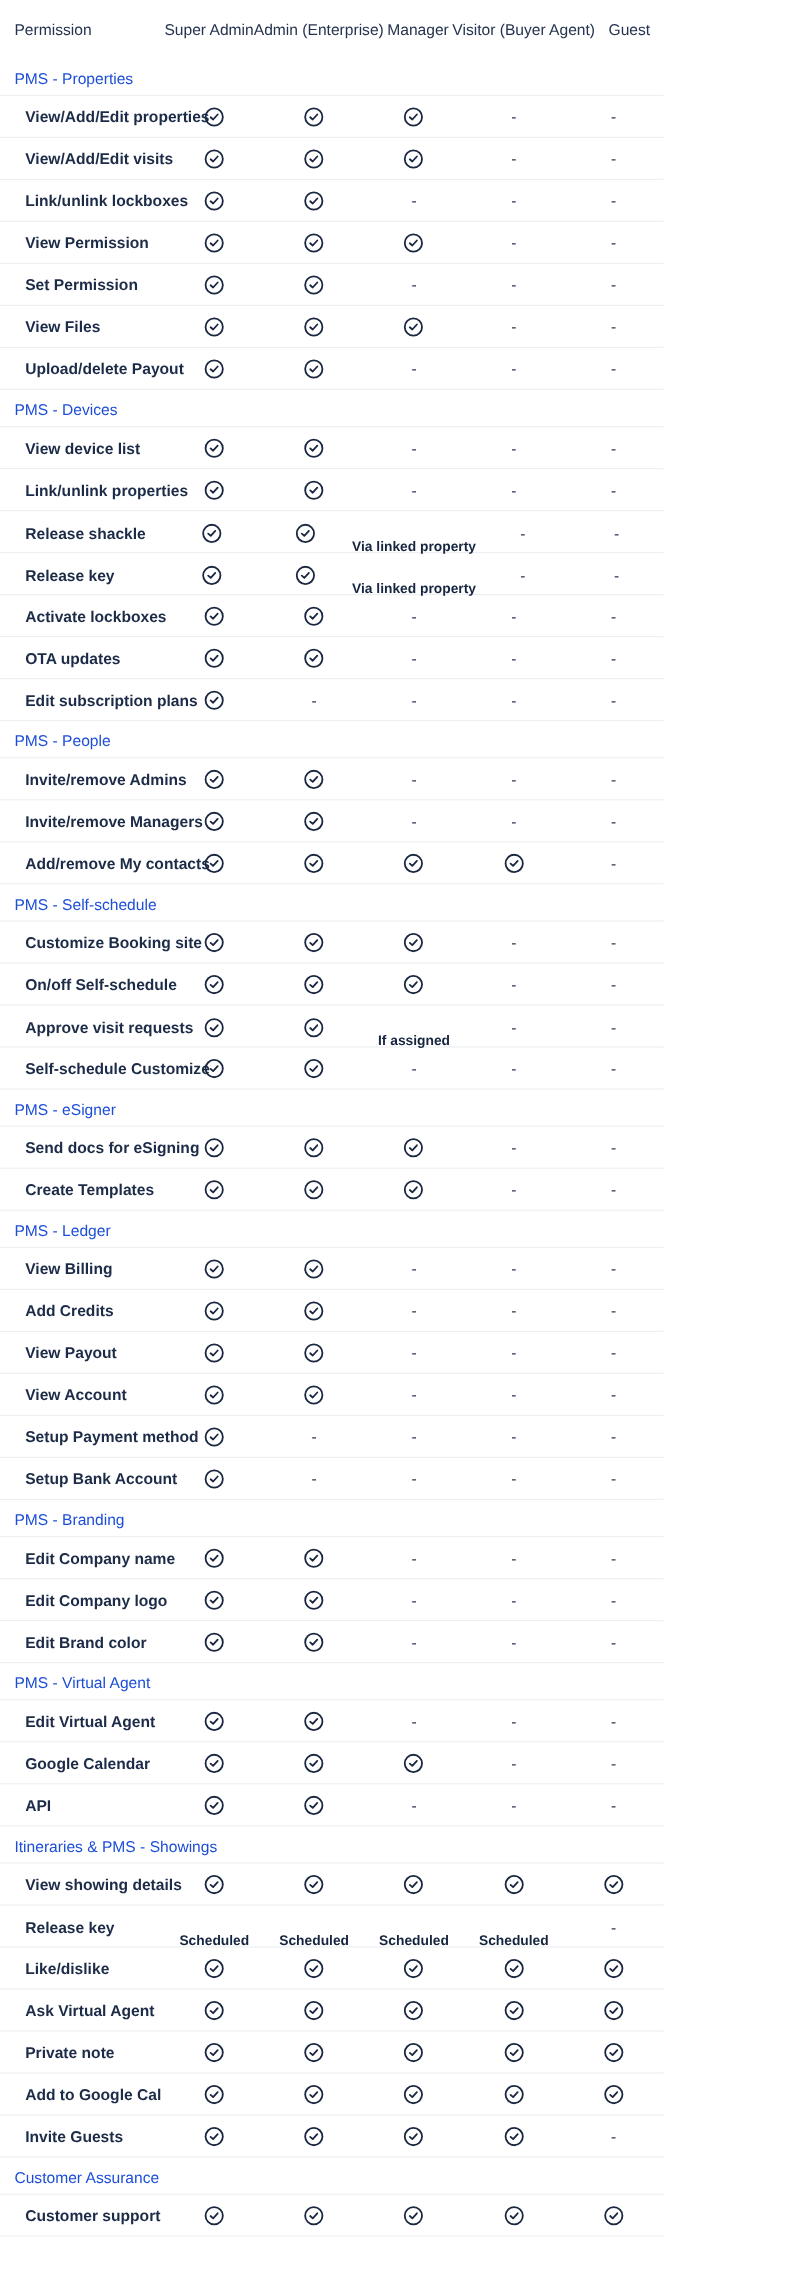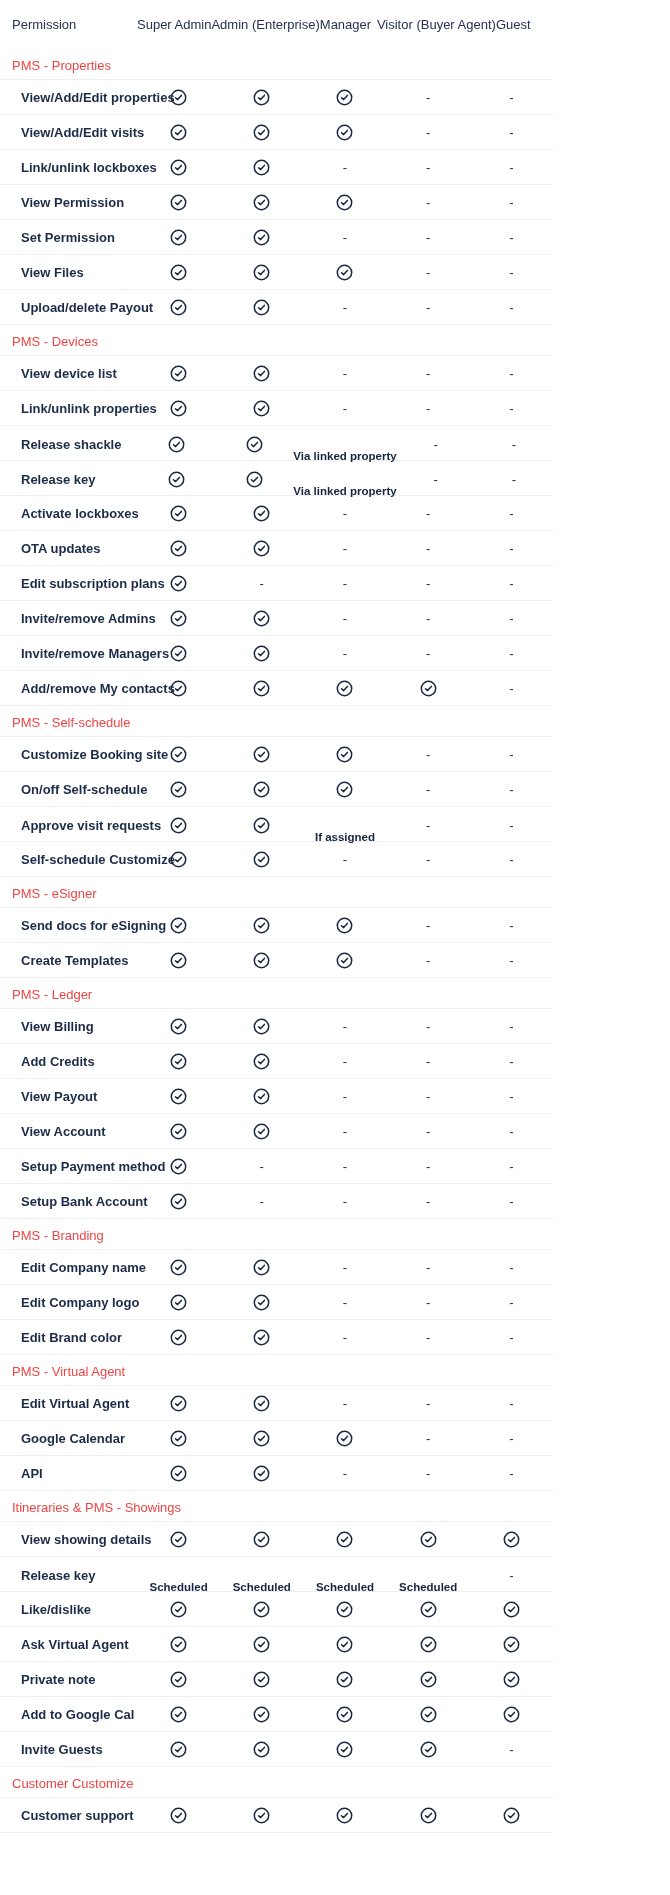--- a/index.html
+++ b/index.html
@@ -17,38 +17,38 @@
     grid-template-columns: 137px repeat(5, 1fr);
     align-items: center;
   }
   .header-row {
     height: 49px;
   }
   .header-cell {
     font-size: 13px;
     font-weight: 500;
     color: #24334f;
-    text-align: left;
+    text-align: center;
     white-space: nowrap;
   }
   .header-cell.first {
     text-align: left;
     padding-left: 12px;
   }
   .section-row {
     height: 31px;
     border-bottom: 1px solid #edeff2;
     display: flex;
     align-items: flex-end;
     padding: 0 0 6px 12px;
   }
   .section-title {
     font-size: 13px;
     font-weight: 400;
-    color: #ef4444;
+    color: #1d4ed8;
     white-space: nowrap;
   }
   .perm-row {
     height: 35px;
     border-bottom: 1px solid #edeff2;
   }
   .perm-label {
     font-size: 13px;
     font-weight: 600;
     color: #1c2b47;
@@ -437,20 +437,23 @@
         <div class="cell">
           <span class="dash">-</span>
         </div>
         <div class="cell">
           <span class="dash">-</span>
         </div>
         <div class="cell">
           <span class="dash">-</span>
         </div>
       </div>
+      <div class="section-row">
+        <span class="section-title">PMS - People</span>
+      </div>
       <div class="grid-row perm-row">
         <div class="perm-label">Invite/remove Admins</div>
         <div class="cell">
           <span class="check-icon"><svg viewBox="0 0 17 17" width="17" height="17">
               <circle cx="8.5" cy="8.5" r="7.2" fill="none" stroke="#1a2740" stroke-width="1.5"></circle>
               <path d="M5.5 8.7 L7.6 10.6 L11.4 6.4" fill="none" stroke="#1a2740" stroke-width="1.5" stroke-linecap="round" stroke-linejoin="round"></path>
             </svg></span>
         </div>
         <div class="cell">
           <span class="check-icon"><svg viewBox="0 0 17 17" width="17" height="17">
@@ -1188,21 +1191,21 @@
           <span class="check-icon"><svg viewBox="0 0 17 17" width="17" height="17">
               <circle cx="8.5" cy="8.5" r="7.2" fill="none" stroke="#1a2740" stroke-width="1.5"></circle>
               <path d="M5.5 8.7 L7.6 10.6 L11.4 6.4" fill="none" stroke="#1a2740" stroke-width="1.5" stroke-linecap="round" stroke-linejoin="round"></path>
             </svg></span>
         </div>
         <div class="cell">
           <span class="dash">-</span>
         </div>
       </div>
       <div class="section-row">
-        <span class="section-title">Customer Customize</span>
+        <span class="section-title">Customer Assurance</span>
       </div>
       <div class="grid-row perm-row">
         <div class="perm-label">Customer support</div>
         <div class="cell">
           <span class="check-icon"><svg viewBox="0 0 17 17" width="17" height="17">
               <circle cx="8.5" cy="8.5" r="7.2" fill="none" stroke="#1a2740" stroke-width="1.5"></circle>
               <path d="M5.5 8.7 L7.6 10.6 L11.4 6.4" fill="none" stroke="#1a2740" stroke-width="1.5" stroke-linecap="round" stroke-linejoin="round"></path>
             </svg></span>
         </div>
         <div class="cell">

